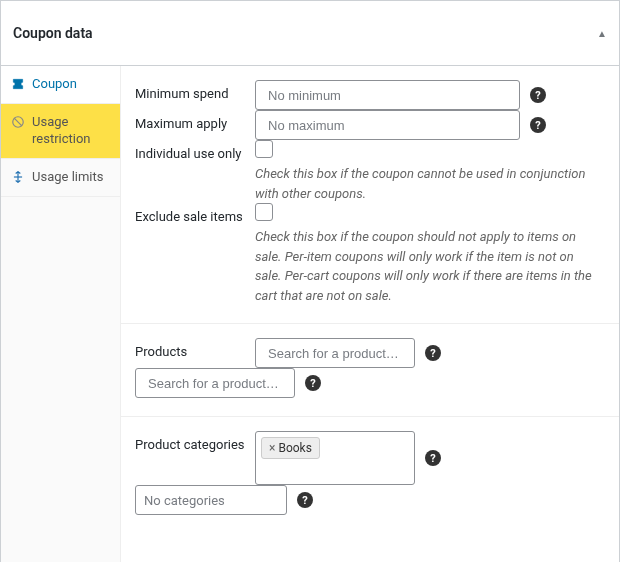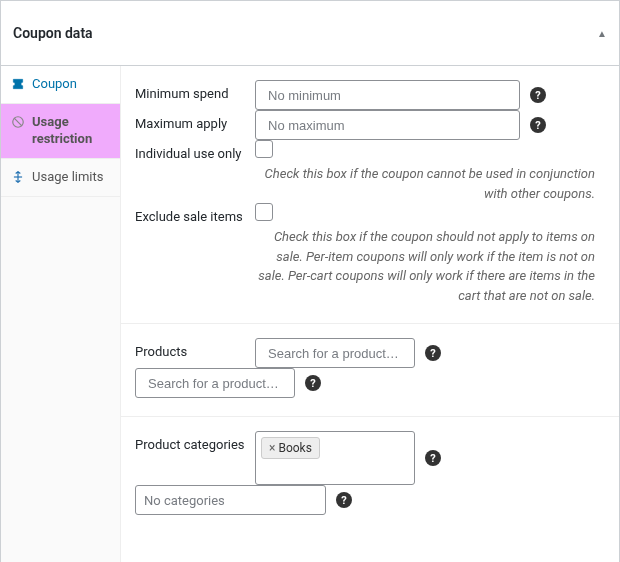--- a/index.html
+++ b/index.html
@@ -44,23 +44,22 @@
     display: flex;
     align-items: flex-start;
     gap: 7px;
     padding: 10px 10px;
     color: #555;
     cursor: pointer;
     border-bottom: 1px solid #eee;
     line-height: 1.3;
   }
   .tab.active {
-    background: #f0abfc;
+    background: #fde047;
     color: #555;
-    font-weight: bold;
   }
   .tab.first {
     color: #0073aa;
     background: #fff;
   }
   .tab .icon {
     display: inline-flex;
     width: 14px;
     height: 14px;
     align-items: center;
@@ -138,21 +137,20 @@
     font-weight: bold;
     cursor: help;
     flex-shrink: 0;
   }
   .desc {
     color: #666;
     font-style: italic;
     line-height: 1.5;
     font-size: 13px;
     max-width: 340px;
-    text-align: right;
   }
   .tagbox {
     border: 1px solid #8c8f94;
     border-radius: 3px;
     min-height: 54px;
     width: 160px;
     padding: 5px;
     background: #fff;
   }
   .tag {
@@ -164,21 +162,21 @@
     padding: 3px 7px;
     font-size: 12px;
     color: #333;
     gap: 3px;
   }
   .tag .x { color: #666; }
   .select-like {
     height: 30px;
     border: 1px solid #8c8f94;
     border-radius: 3px;
-    width: 191px;
+    width: 152px;
     padding: 4px 8px;
     color: #787c82;
     background: #fff;
     display: flex;
     align-items: center;
     cursor: pointer;
   }
 </style>
 </head>
 <body>

